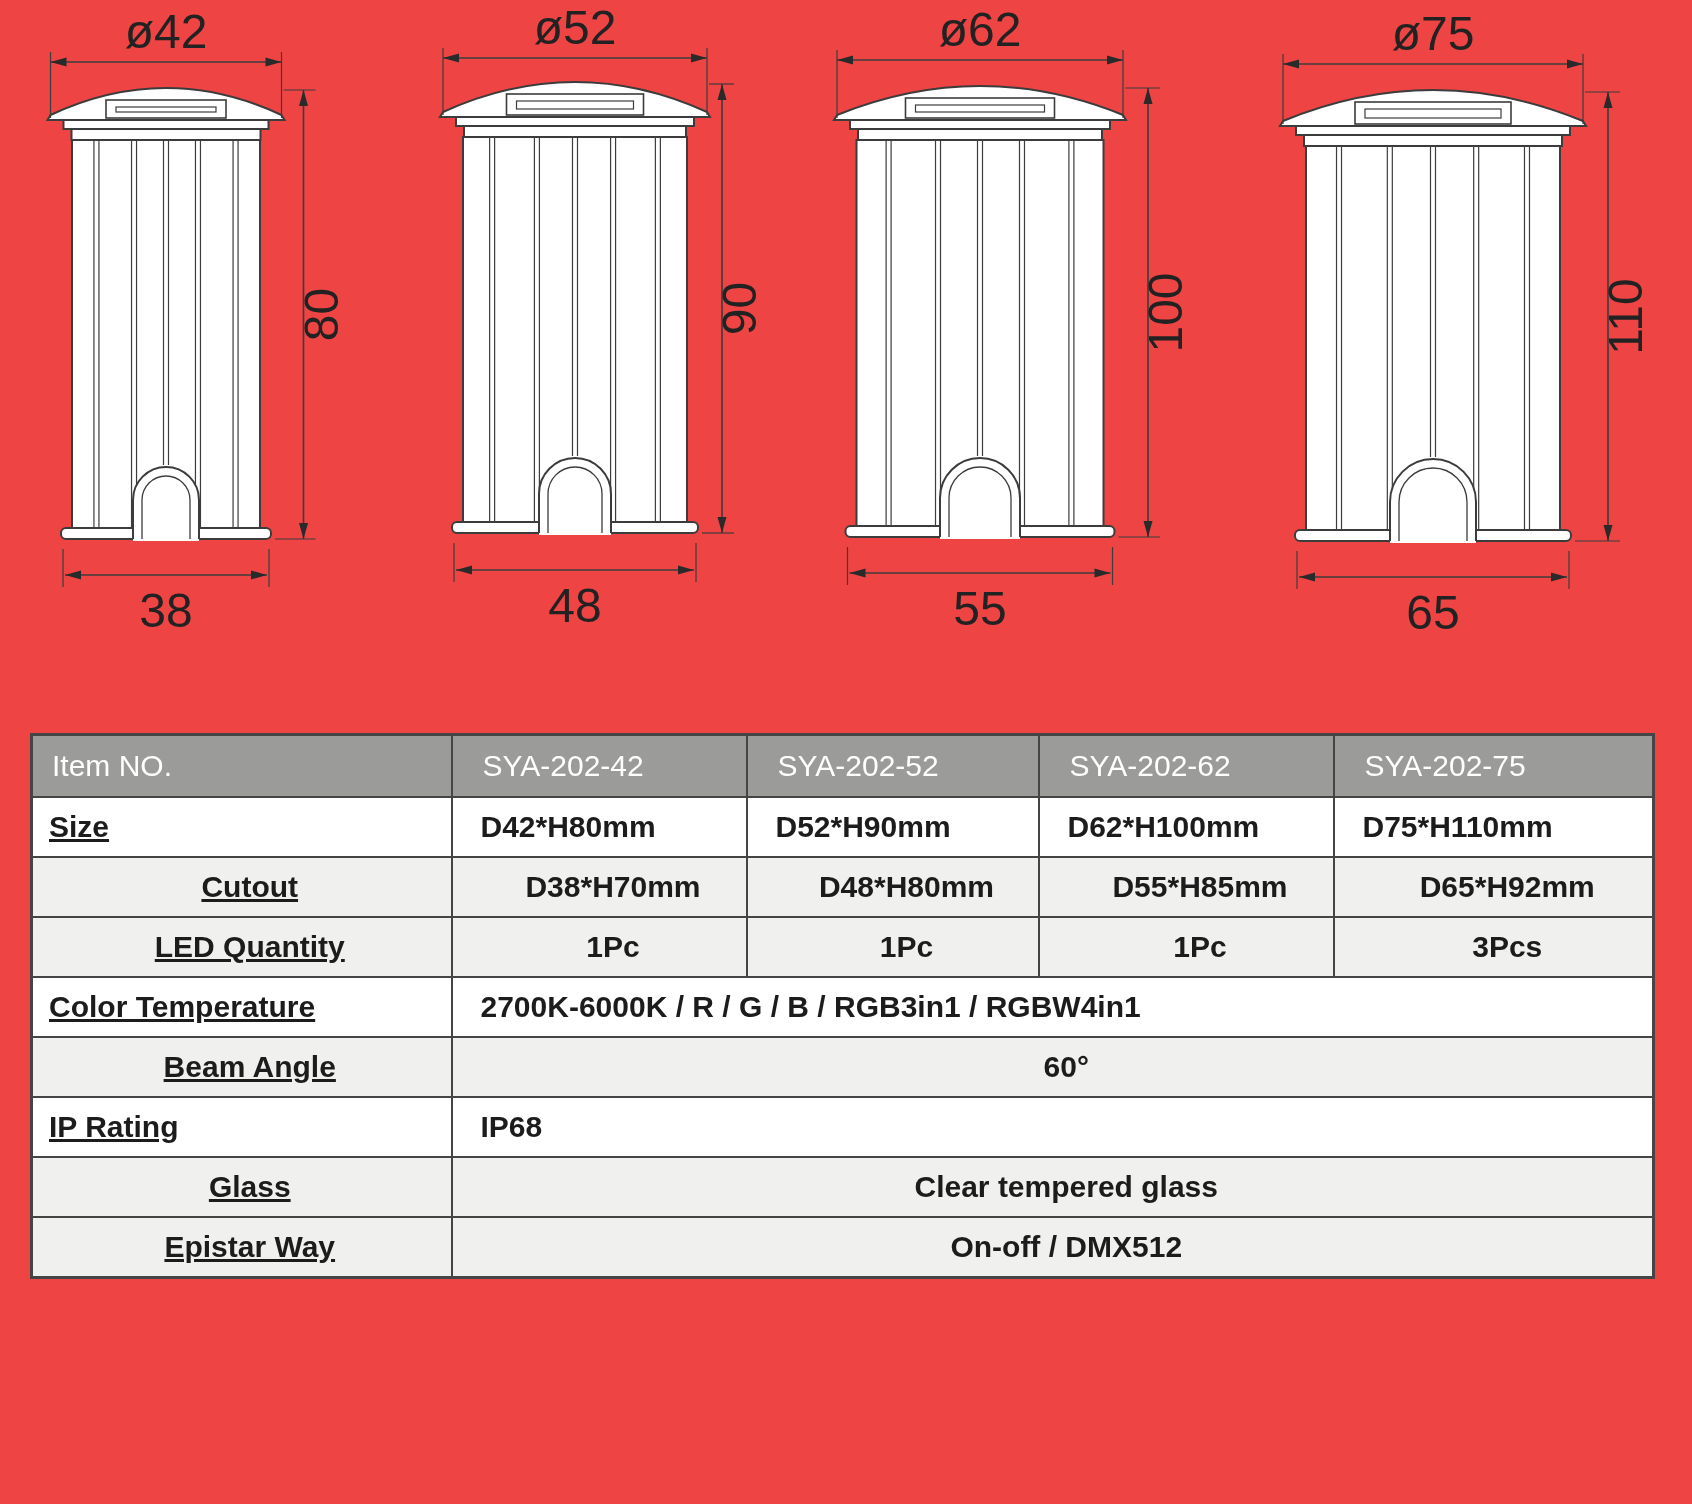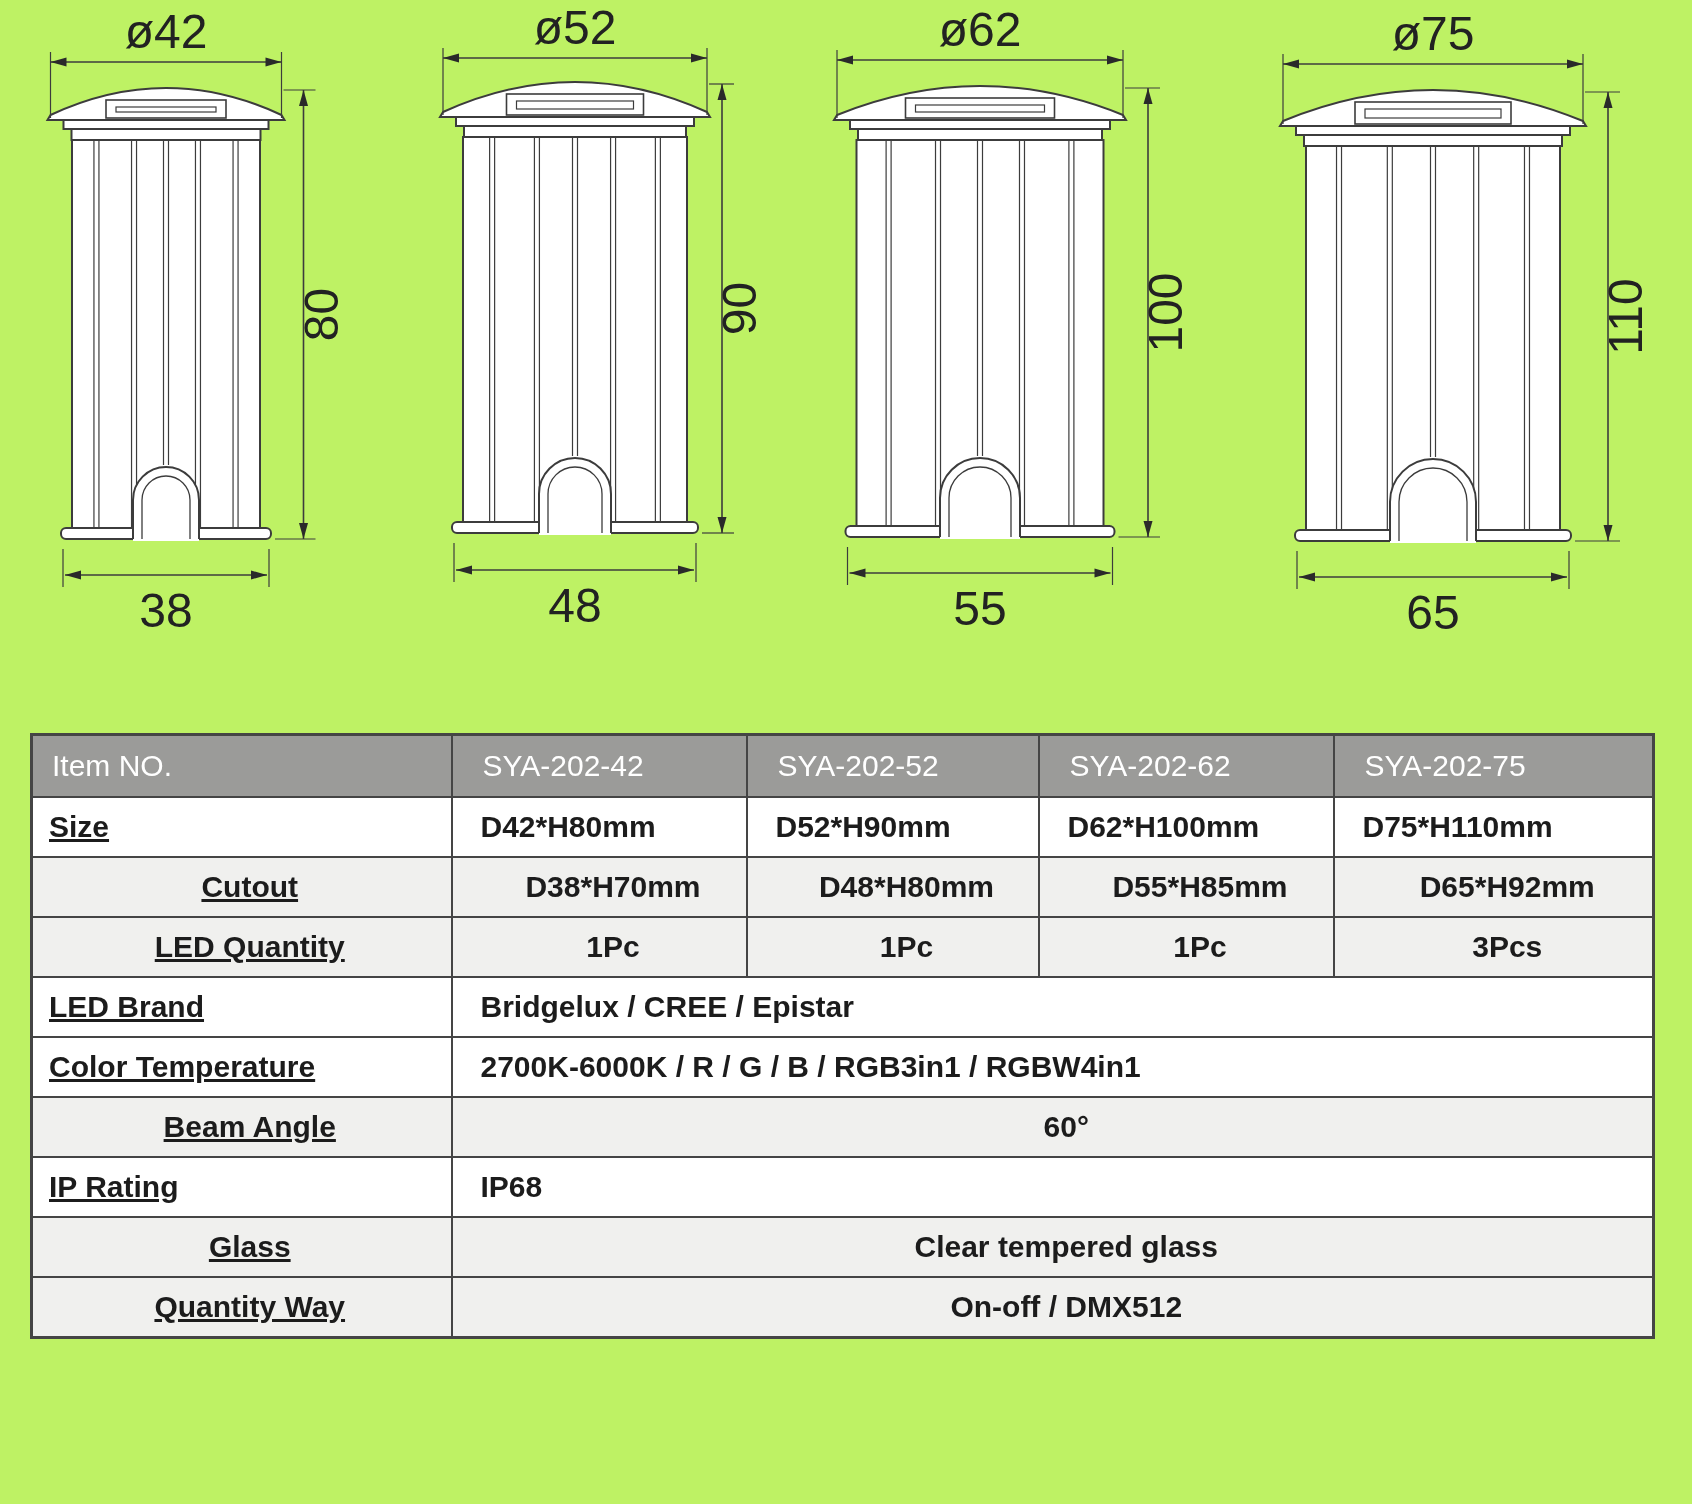--- a/index.html
+++ b/index.html
@@ -1,18 +1,18 @@
 <!DOCTYPE html>
 <html><head>
 <meta charset="utf-8">
 <style>
   html,body { margin:0; padding:0; background:#ffffff; }
   .canvas {
     position:relative; width:1692px; height:1504px;
-    background:#bef264; overflow:hidden;
+    background:#ef4444; overflow:hidden;
     font-family:"Liberation Sans", sans-serif;
   }
   svg.drawings { position:absolute; left:0; top:0; display:block; }
   table.spec {
     position:absolute; left:30px; top:712px; width:1622px;
     border-collapse:collapse; table-layout:fixed;
     border:3px solid #454545;
     margin-top:21px;
   }
   table.spec th, table.spec td {
@@ -234,38 +234,34 @@
         <td>D65*H92mm</td>
       </tr>
       <tr class="alt">
         <td class="label">LED Quantity</td>
         <td>1Pc</td>
         <td>1Pc</td>
         <td>1Pc</td>
         <td>3Pcs</td>
       </tr>
       <tr>
-        <td class="label">LED Brand</td>
-        <td colspan="4">Bridgelux / CREE / Epistar</td>
-      </tr>
-      <tr>
         <td class="label">Color Temperature</td>
         <td colspan="4">2700K-6000K / R / G / B / RGB3in1 / RGBW4in1</td>
       </tr>
       <tr class="alt">
         <td class="label">Beam Angle</td>
         <td colspan="4">60°</td>
       </tr>
       <tr>
         <td class="label">IP Rating</td>
         <td colspan="4">IP68</td>
       </tr>
       <tr class="alt">
         <td class="label">Glass</td>
         <td colspan="4">Clear tempered glass</td>
       </tr>
       <tr class="alt">
-        <td class="label">Quantity Way</td>
+        <td class="label">Epistar Way</td>
         <td colspan="4">On-off / DMX512</td>
       </tr>
     </tbody>
   </table>
 </div>
 
 </body></html>

